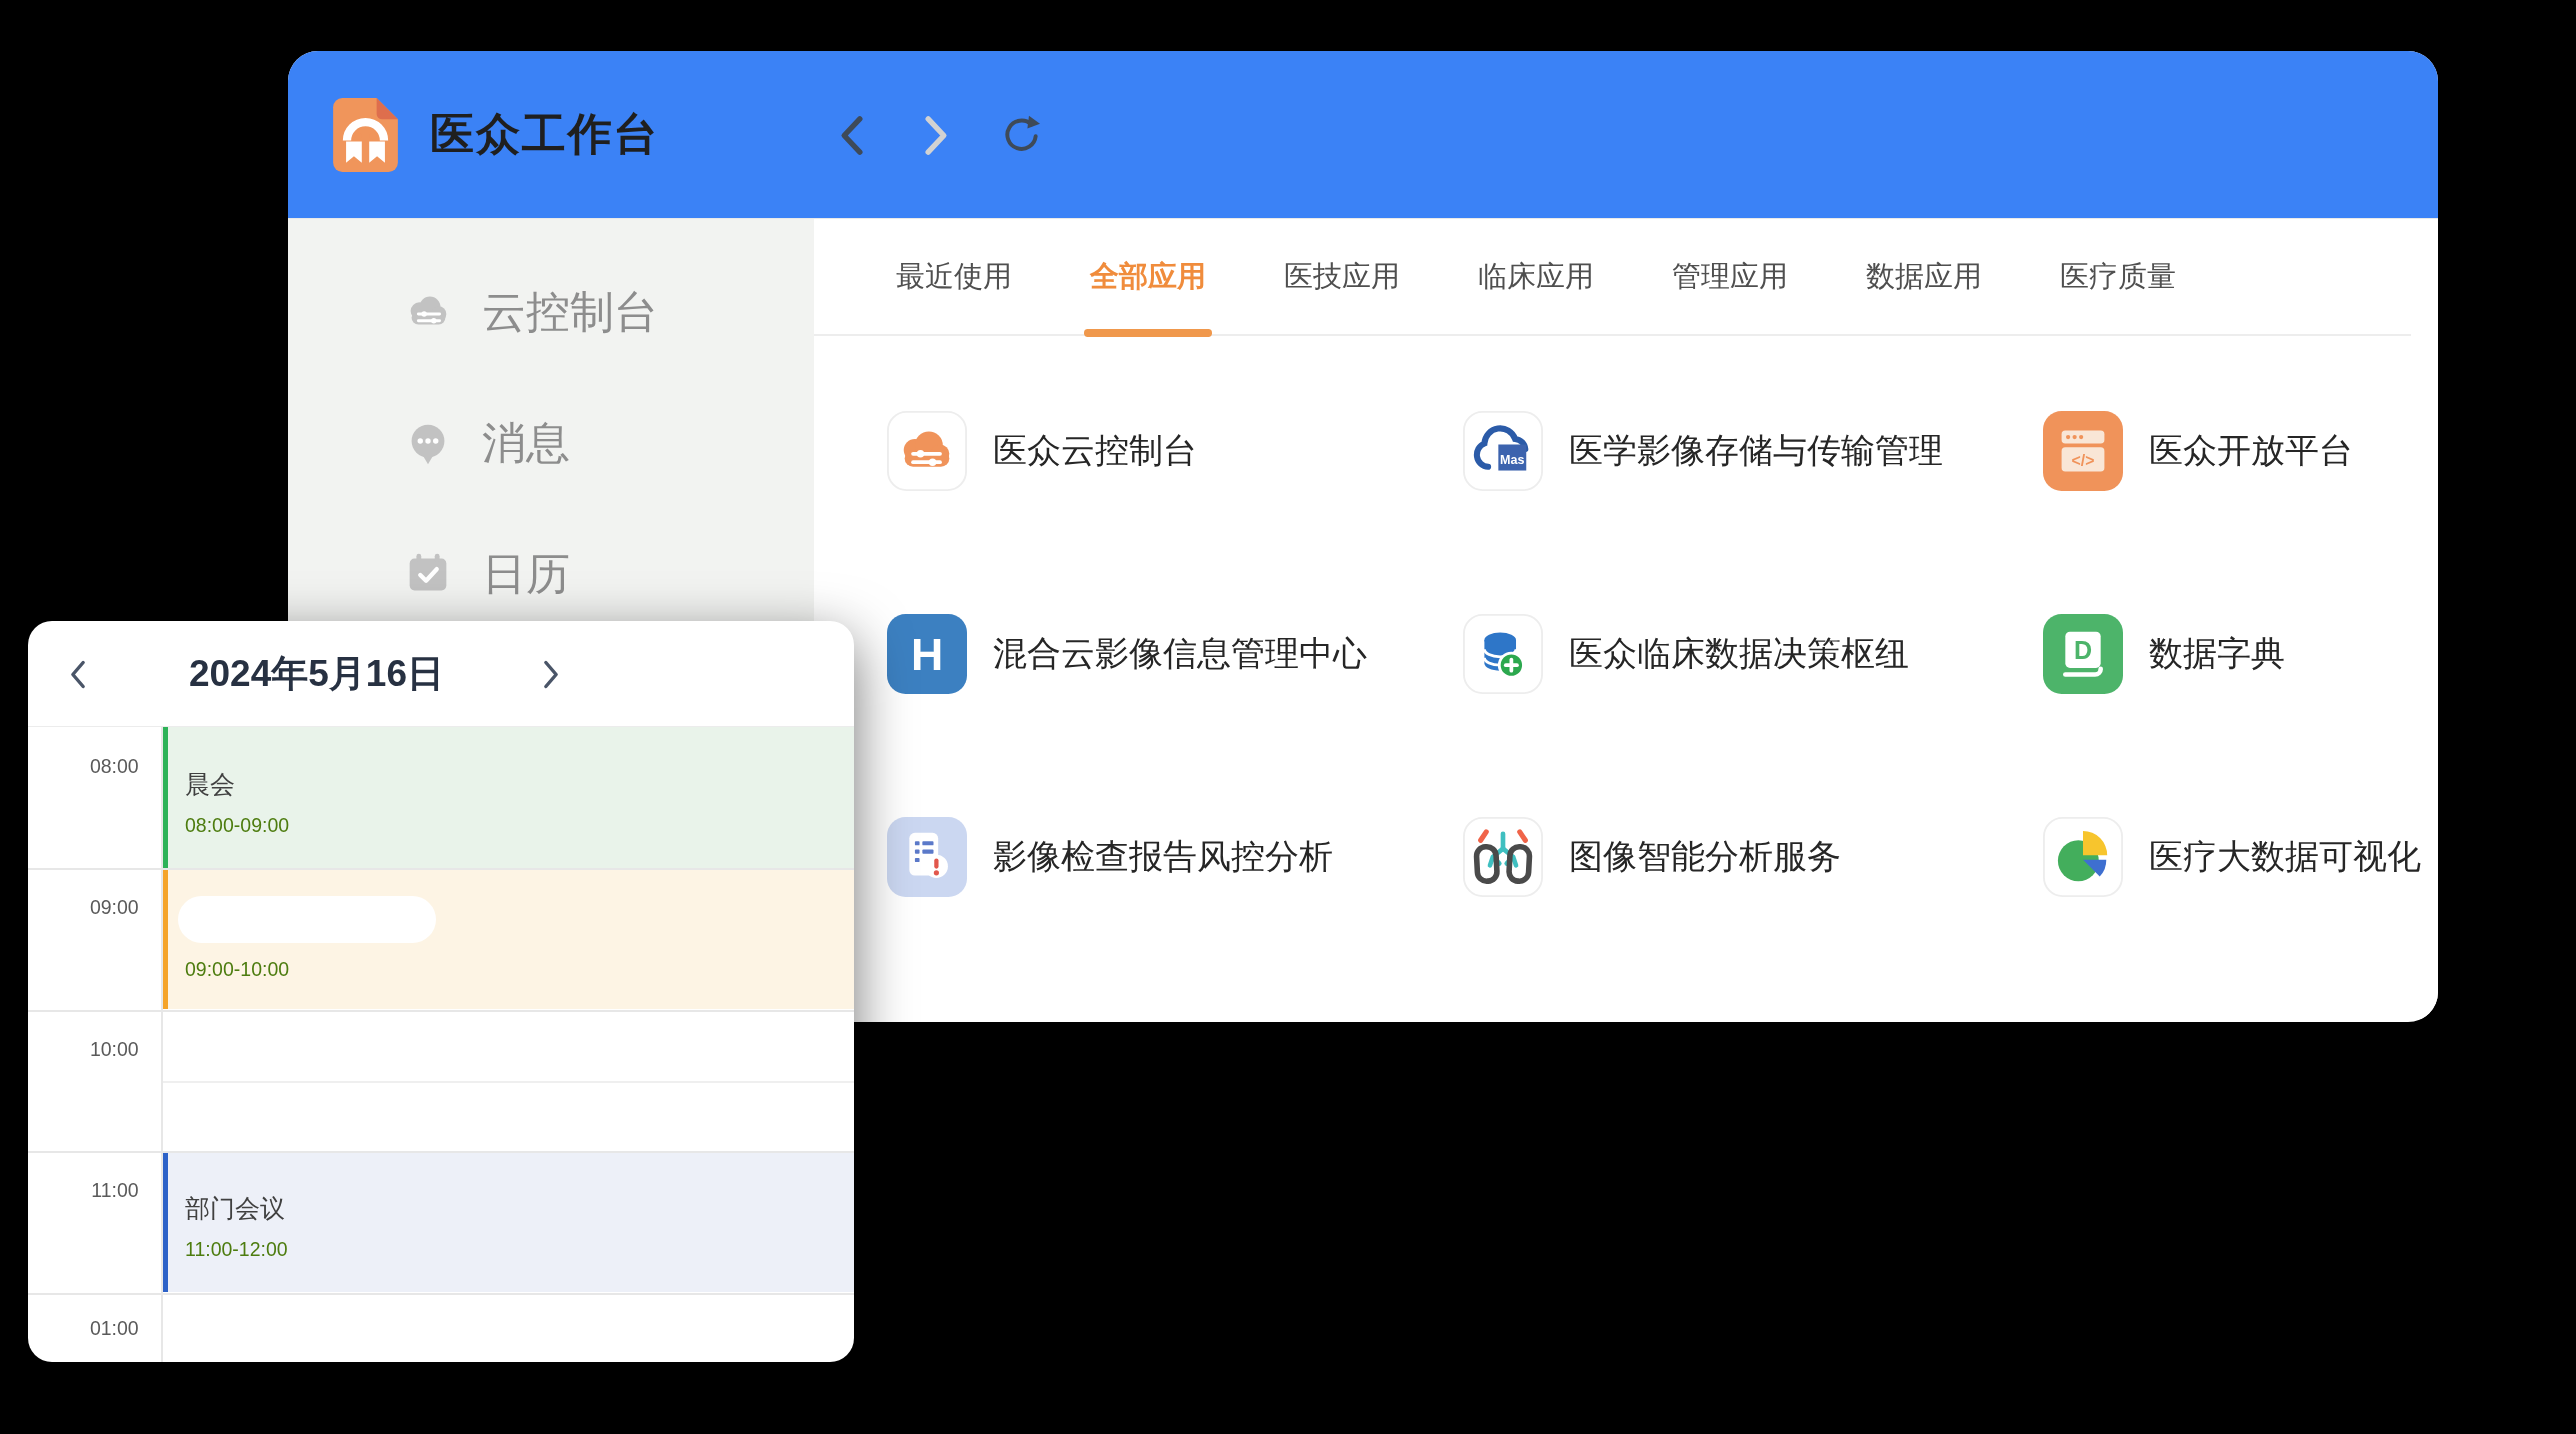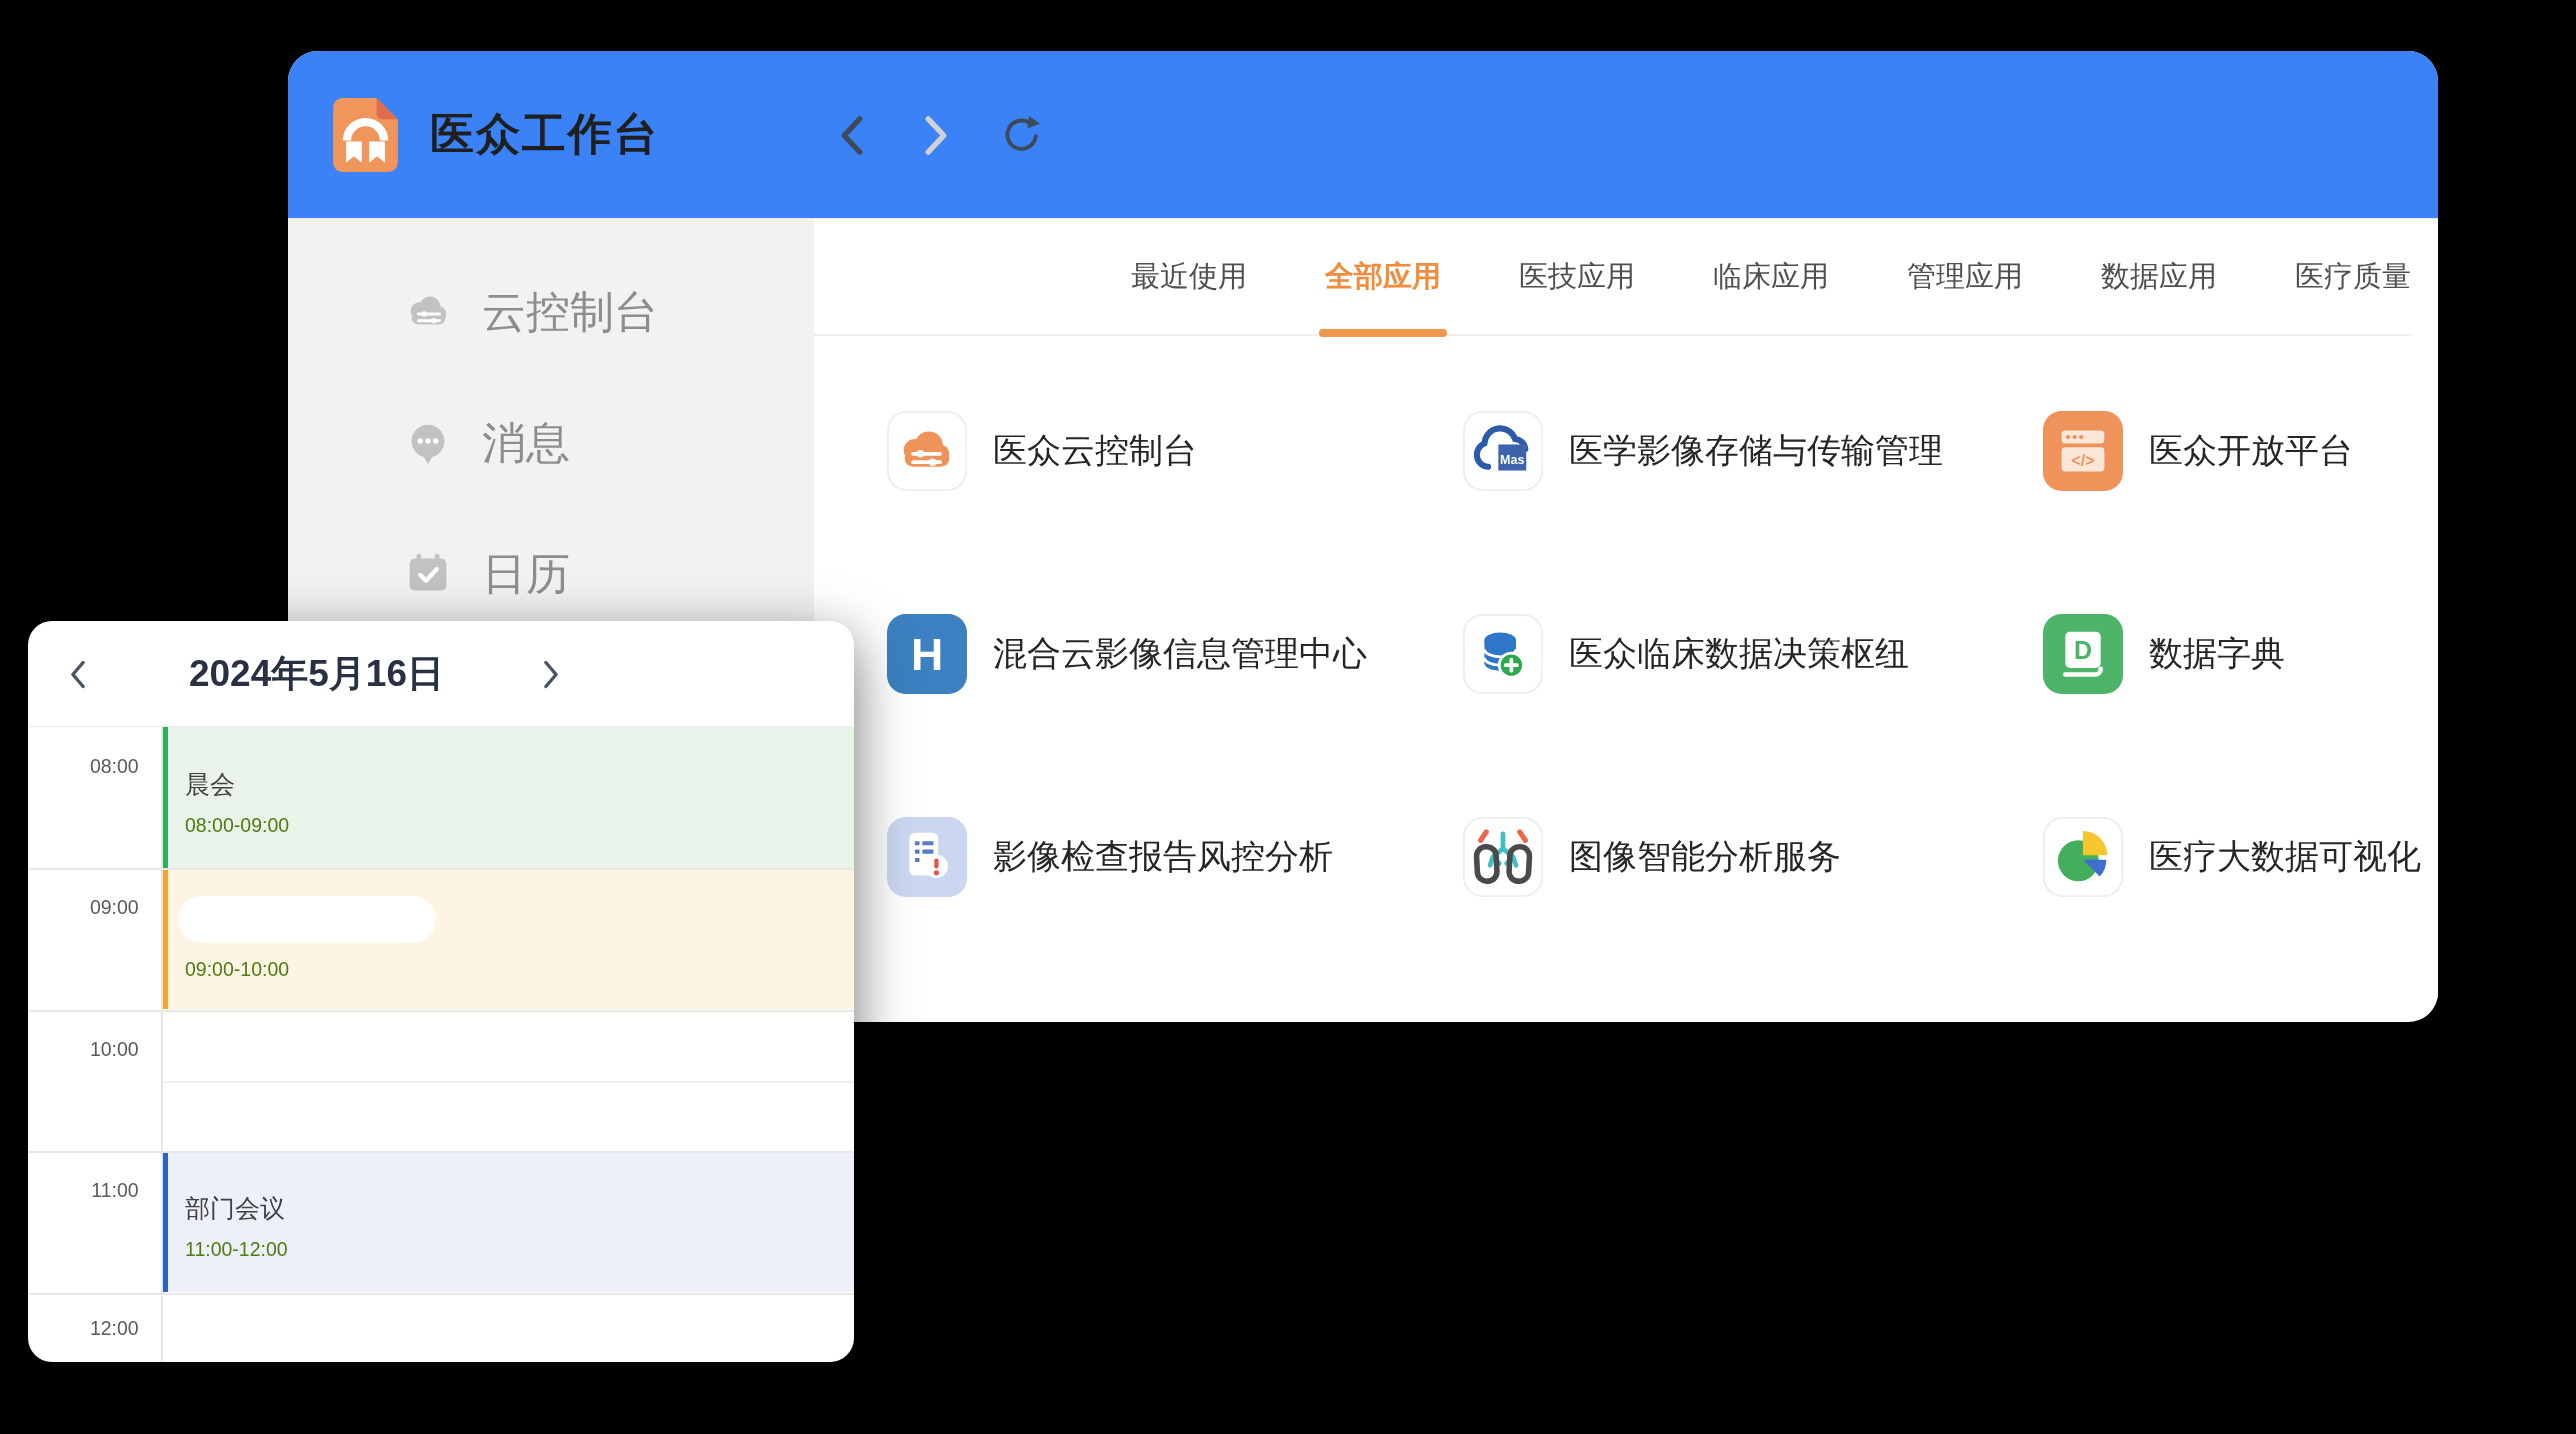--- a/index.html
+++ b/index.html
@@ -21,21 +21,21 @@
 
   
   .sidebar { width:526px; background:#f2f3f1; height:100%; padding-top:52px; flex:0 0 auto; }
   .side-item { display:flex; align-items:center; height:82px; margin-bottom:49px; padding-left:112px; cursor:pointer; }
   .side-item svg { width:56px; height:56px; flex:0 0 auto; }
   .side-label { margin-left:26px; font-size:44px; color:#8d8d8d; }
 
   
   .content { flex:1; background:#fff; }
   .tabs { height:117px; display:flex; align-items:center; gap:78px; padding-left:82px;
-          border-bottom:2.8px solid #ededed; margin-right:27px;justify-content:flex-end; }
+          border-bottom:2.8px solid #ededed; margin-right:27px; }
   .tab { position:relative; height:100%; display:flex; align-items:center;
          font-size:29px; color:#4f4f4f; cursor:pointer; white-space:nowrap; }
   .tab.active { color:#f08c3c; font-weight:bold; }
   .tab.active::after { content:''; position:absolute; left:-5.6px; right:-5.6px; bottom:-2.8px;
                        height:7.4px; border-radius:3.7px; background:#f0984c; }
 
   .app-grid { display:grid; grid-template-columns:576px 580px 1fr; grid-auto-rows:203px;
               padding:75px 0 0 73px; }
   .app-item { display:flex; align-items:center; height:80px; cursor:pointer; }
   .app-item svg { width:80px; height:80px; flex:0 0 auto; }
@@ -316,18 +316,18 @@
       <div class="hour-line" style="top:141px"></div>
       <div class="hour-line" style="top:283px"></div>
       <div class="hour-line" style="top:424px"></div>
       <div class="hour-line" style="top:566px"></div>
       <div class="time-col-border"></div>
 
       <div class="time-label" style="top:28px">08:00</div>
       <div class="time-label" style="top:169px">09:00</div>
       <div class="time-label" style="top:311px">10:00</div>
       <div class="time-label" style="top:452px">11:00</div>
-      <div class="time-label" style="top:590px">12:00</div>
+      <div class="time-label" style="top:590px">01:00</div>
     </div>
   </div>
 
 </div>
 
 
 </body></html>

